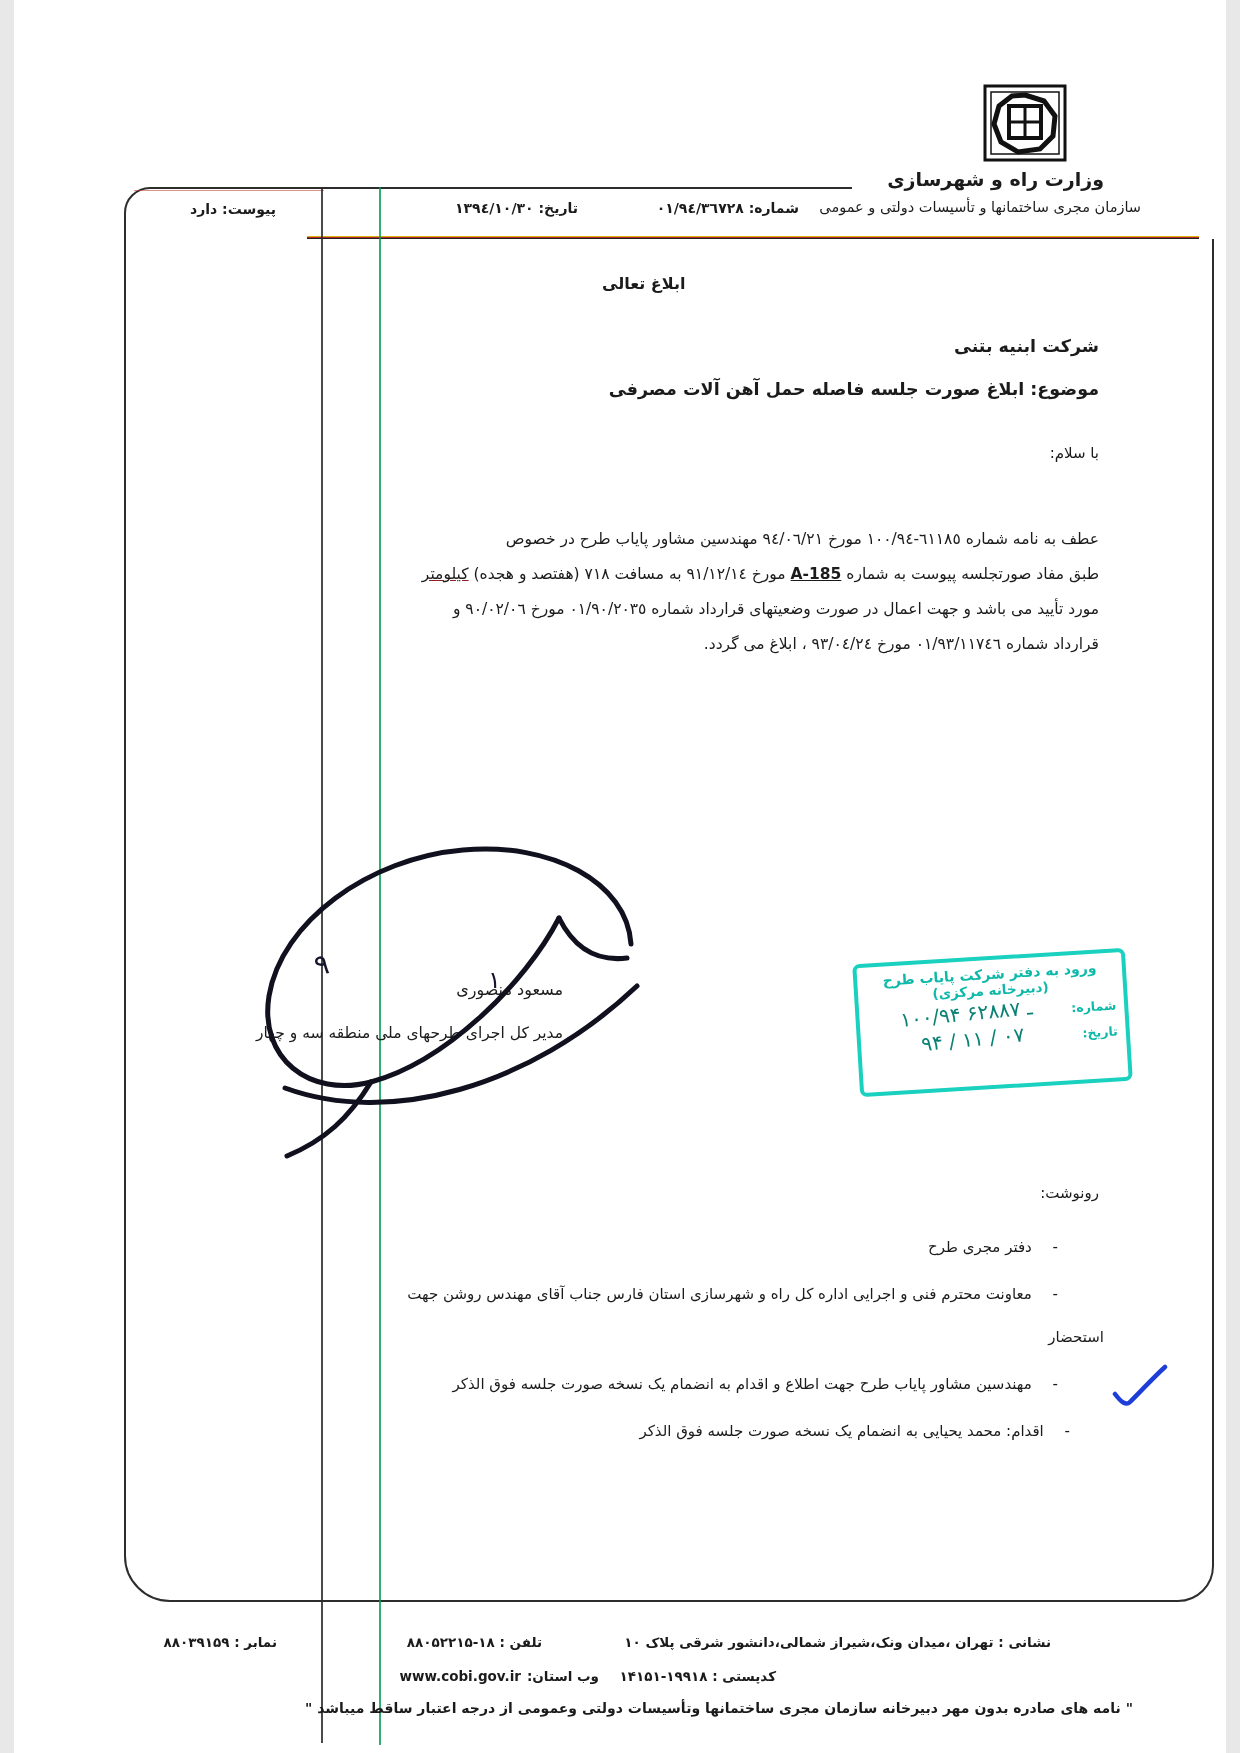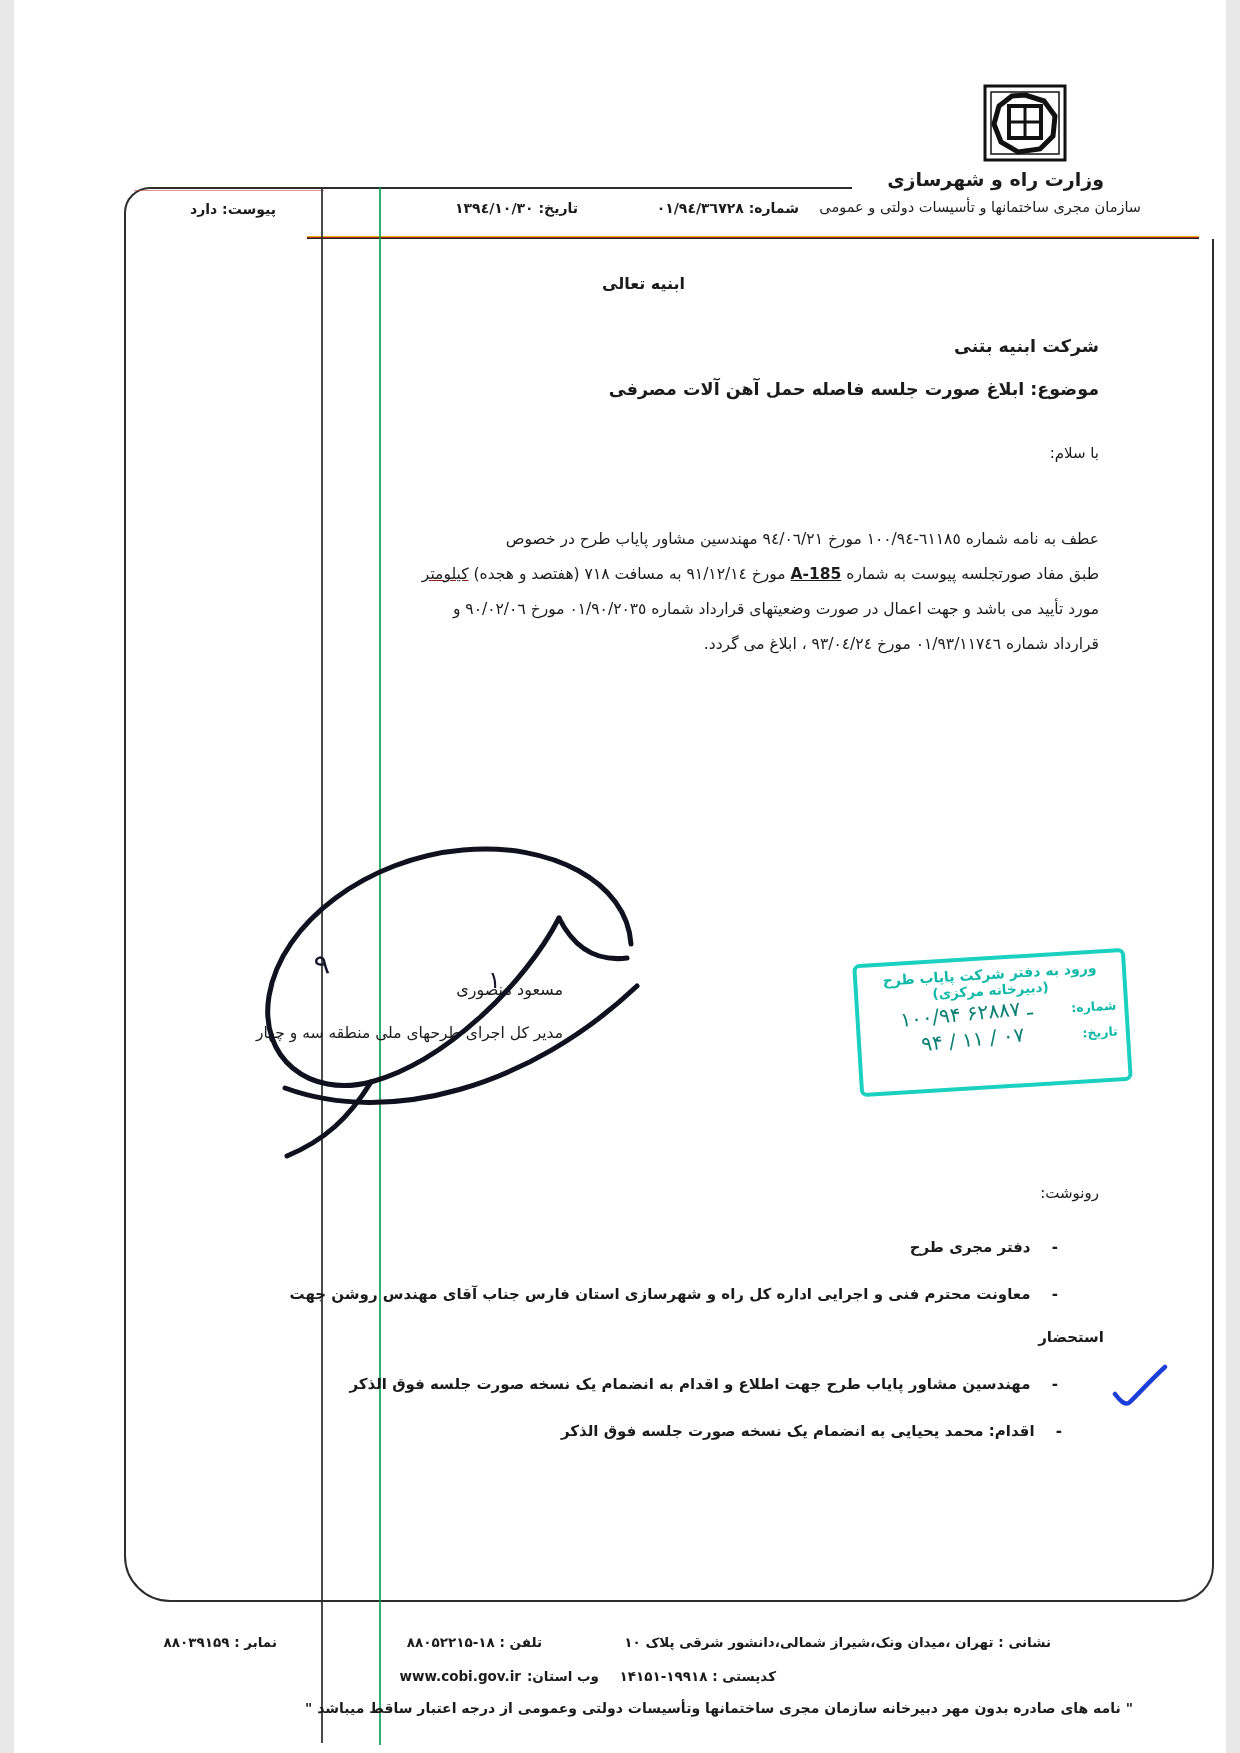--- a/index.html
+++ b/index.html
@@ -49,21 +49,21 @@
     border:4px solid #1ad0bf;border-radius:7px;transform:rotate(-3.5deg);
     padding:6px 8px 2px 8px;box-sizing:border-box;color:#0fb9a9;
   }
   .stamp .l1{font-size:14px;font-weight:bold;text-align:center;white-space:nowrap;}
   .stamp .l2{font-size:13.5px;font-weight:bold;text-align:center;}
   .stamp-row{display:flex;align-items:center;gap:6px;margin-top:2px;}
   .stamp-label{font-size:12.5px;font-weight:bold;white-space:nowrap;}
   .stamp-val{flex:1;text-align:center;font-size:20px;color:#0a8174;letter-spacing:2px;transform:rotate(-2deg);white-space:nowrap;}
   
   .cc-label{right:127px;top:1184px;font-size:15px;z-index:3;}
-  .cc-item{font-size:15px;white-space:nowrap;z-index:3;font-weight:bold;}
+  .cc-item{font-size:15px;white-space:nowrap;z-index:3;}
   .cc-item .dash{margin-left:16px;}
   .check-svg{left:1096px;top:1364px;width:58px;height:48px;z-index:5;}
   
   .foot{font-size:13.5px;font-weight:bold;white-space:nowrap;z-index:3;}
   .site{display:flex;gap:6px;align-items:baseline;}
   .url{direction:ltr;unicode-bidi:bidi-override;font-weight:bold;}
   .disclaimer{left:250px;top:1700px;width:910px;text-align:center;font-size:14px;font-weight:bold;white-space:nowrap;z-index:3;}
 </style>
 </head>
 <body>
@@ -96,21 +96,21 @@
   </div>
   <div class="abs hfield" style="right:648px;">
     <span>تاریخ:</span>
     <span>١٣٩٤/١٠/٣٠</span>
   </div>
   <div class="abs hfield" style="right:950px;top:201px;">
     <span>پیوست:</span>
     <span>دارد</span>
   </div>
 
-  <div class="abs besmele">ابنیه تعالی</div>
+  <div class="abs besmele">ابلاغ تعالی</div>
 
   <div class="abs recipient">شرکت ابنیه بتنی</div>
   <div class="abs subject">موضوع: ابلاغ صورت جلسه فاصله حمل آهن آلات مصرفی</div>
   <div class="abs salutation">با سلام:</div>
 
   <div class="abs bodyblock">
     <div class="bodyline">عطف به نامه شماره ٦١١٨٥-١٠٠/٩٤ مورخ ٩٤/٠٦/٢١ مهندسین مشاور پایاب طرح در خصوص</div>
     <div class="bodyline">
       <span>طبق  مفاد صورتجلسه پیوست به شماره</span>
       <span class="code" dir="ltr">A-185</span>
@@ -154,21 +154,21 @@
   </div>
   <div class="abs cc-item" style="right:168px;top:1285px;">
     <span class="dash">-</span>
     <span>معاونت محترم فنی و اجرایی اداره کل راه و شهرسازی استان فارس جناب آقای مهندس روشن جهت</span>
   </div>
   <div class="abs cc-item" style="right:122px;top:1328px;">استحضار</div>
   <div class="abs cc-item" style="right:168px;top:1375px;">
     <span class="dash">-</span>
     <span>مهندسین مشاور پایاب طرح جهت اطلاع و اقدام به انضمام یک نسخه صورت جلسه فوق الذکر</span>
   </div>
-  <div class="abs cc-item" style="right:164px;top:1422px;">
+  <div class="abs cc-item" style="right:156px;top:1422px;">
     <span class="dash">-</span>
     <span>اقدام: محمد یحیایی به انضمام یک نسخه صورت جلسه فوق الذکر</span>
   </div>
   <svg class="abs check-svg" viewBox="0 0 58 48">
     <path d="M 5 30 C 11 38 16 42 20 38 C 30 28 45 12 55 3" fill="none" stroke="#1e3ed8" stroke-width="4.5" stroke-linecap="round"></path>
   </svg>
 
   <div class="abs foot" style="right:175px;top:1634px;">نشانی : تهران ،میدان ونک،شیراز شمالی،دانشور شرقی پلاک ۱۰</div>
   <div class="abs foot" style="right:684px;top:1634px;">تلفن : ۱۸-۸۸۰۵۲۲۱۵</div>
   <div class="abs foot" style="right:949px;top:1634px;">نمابر : ۸۸۰۳۹۱۵۹</div>

